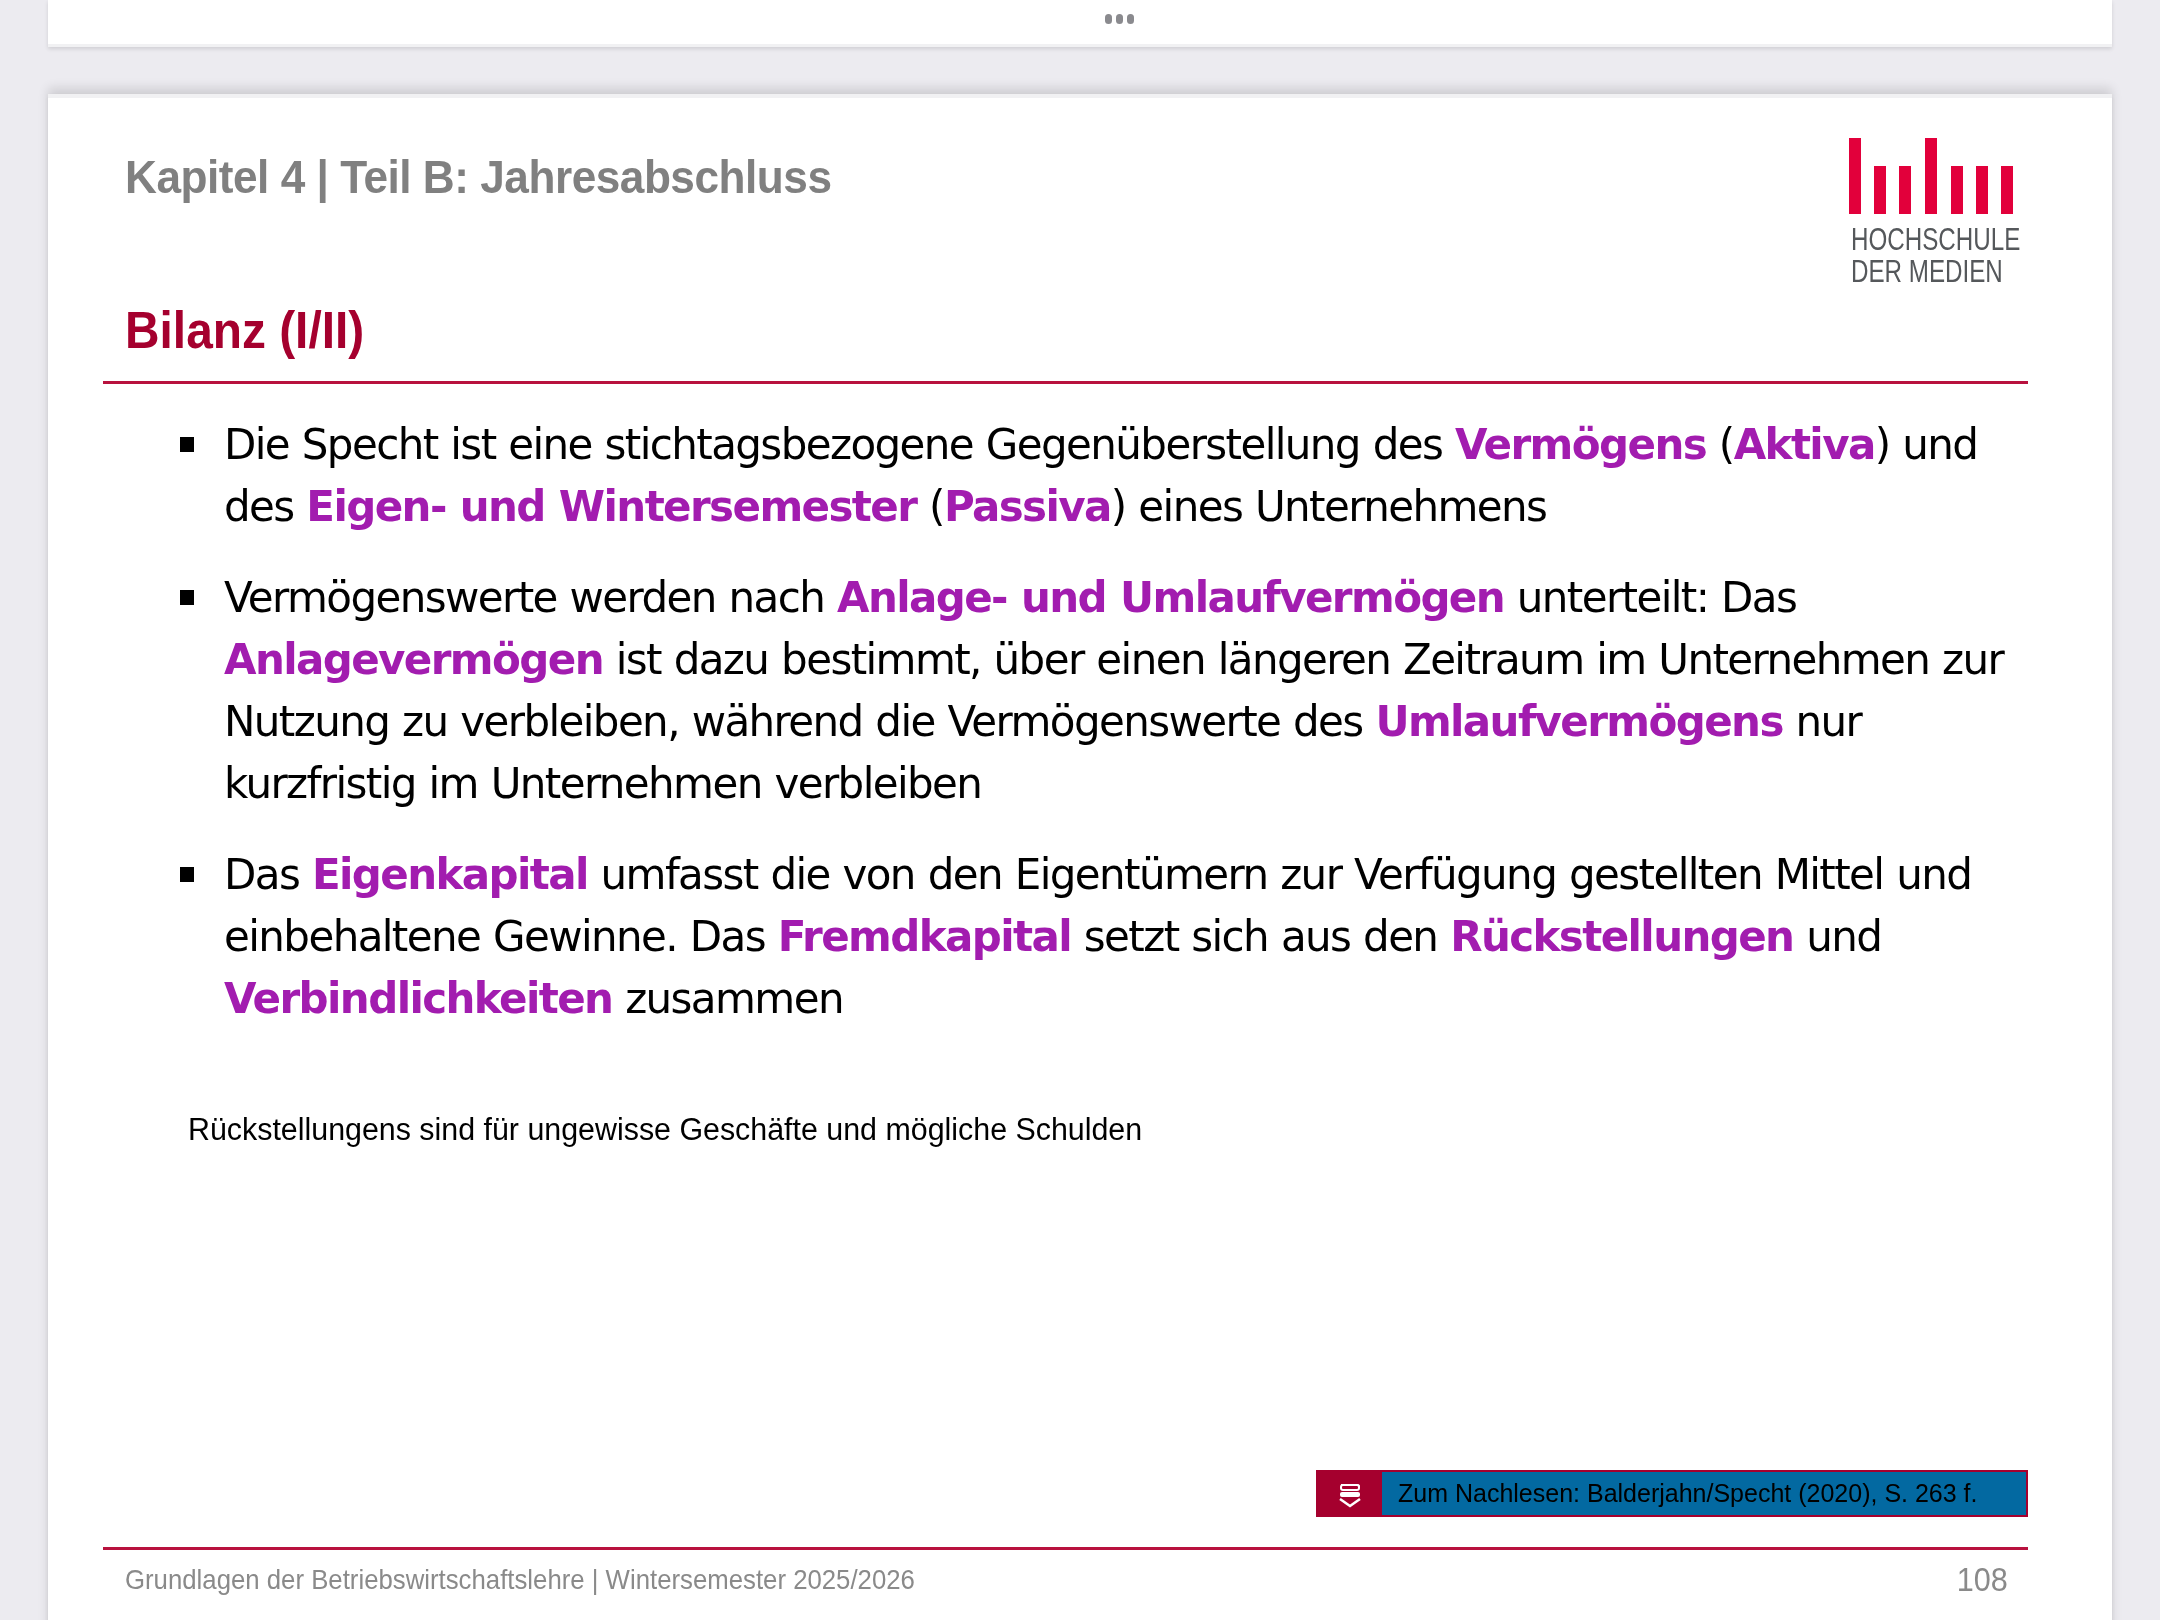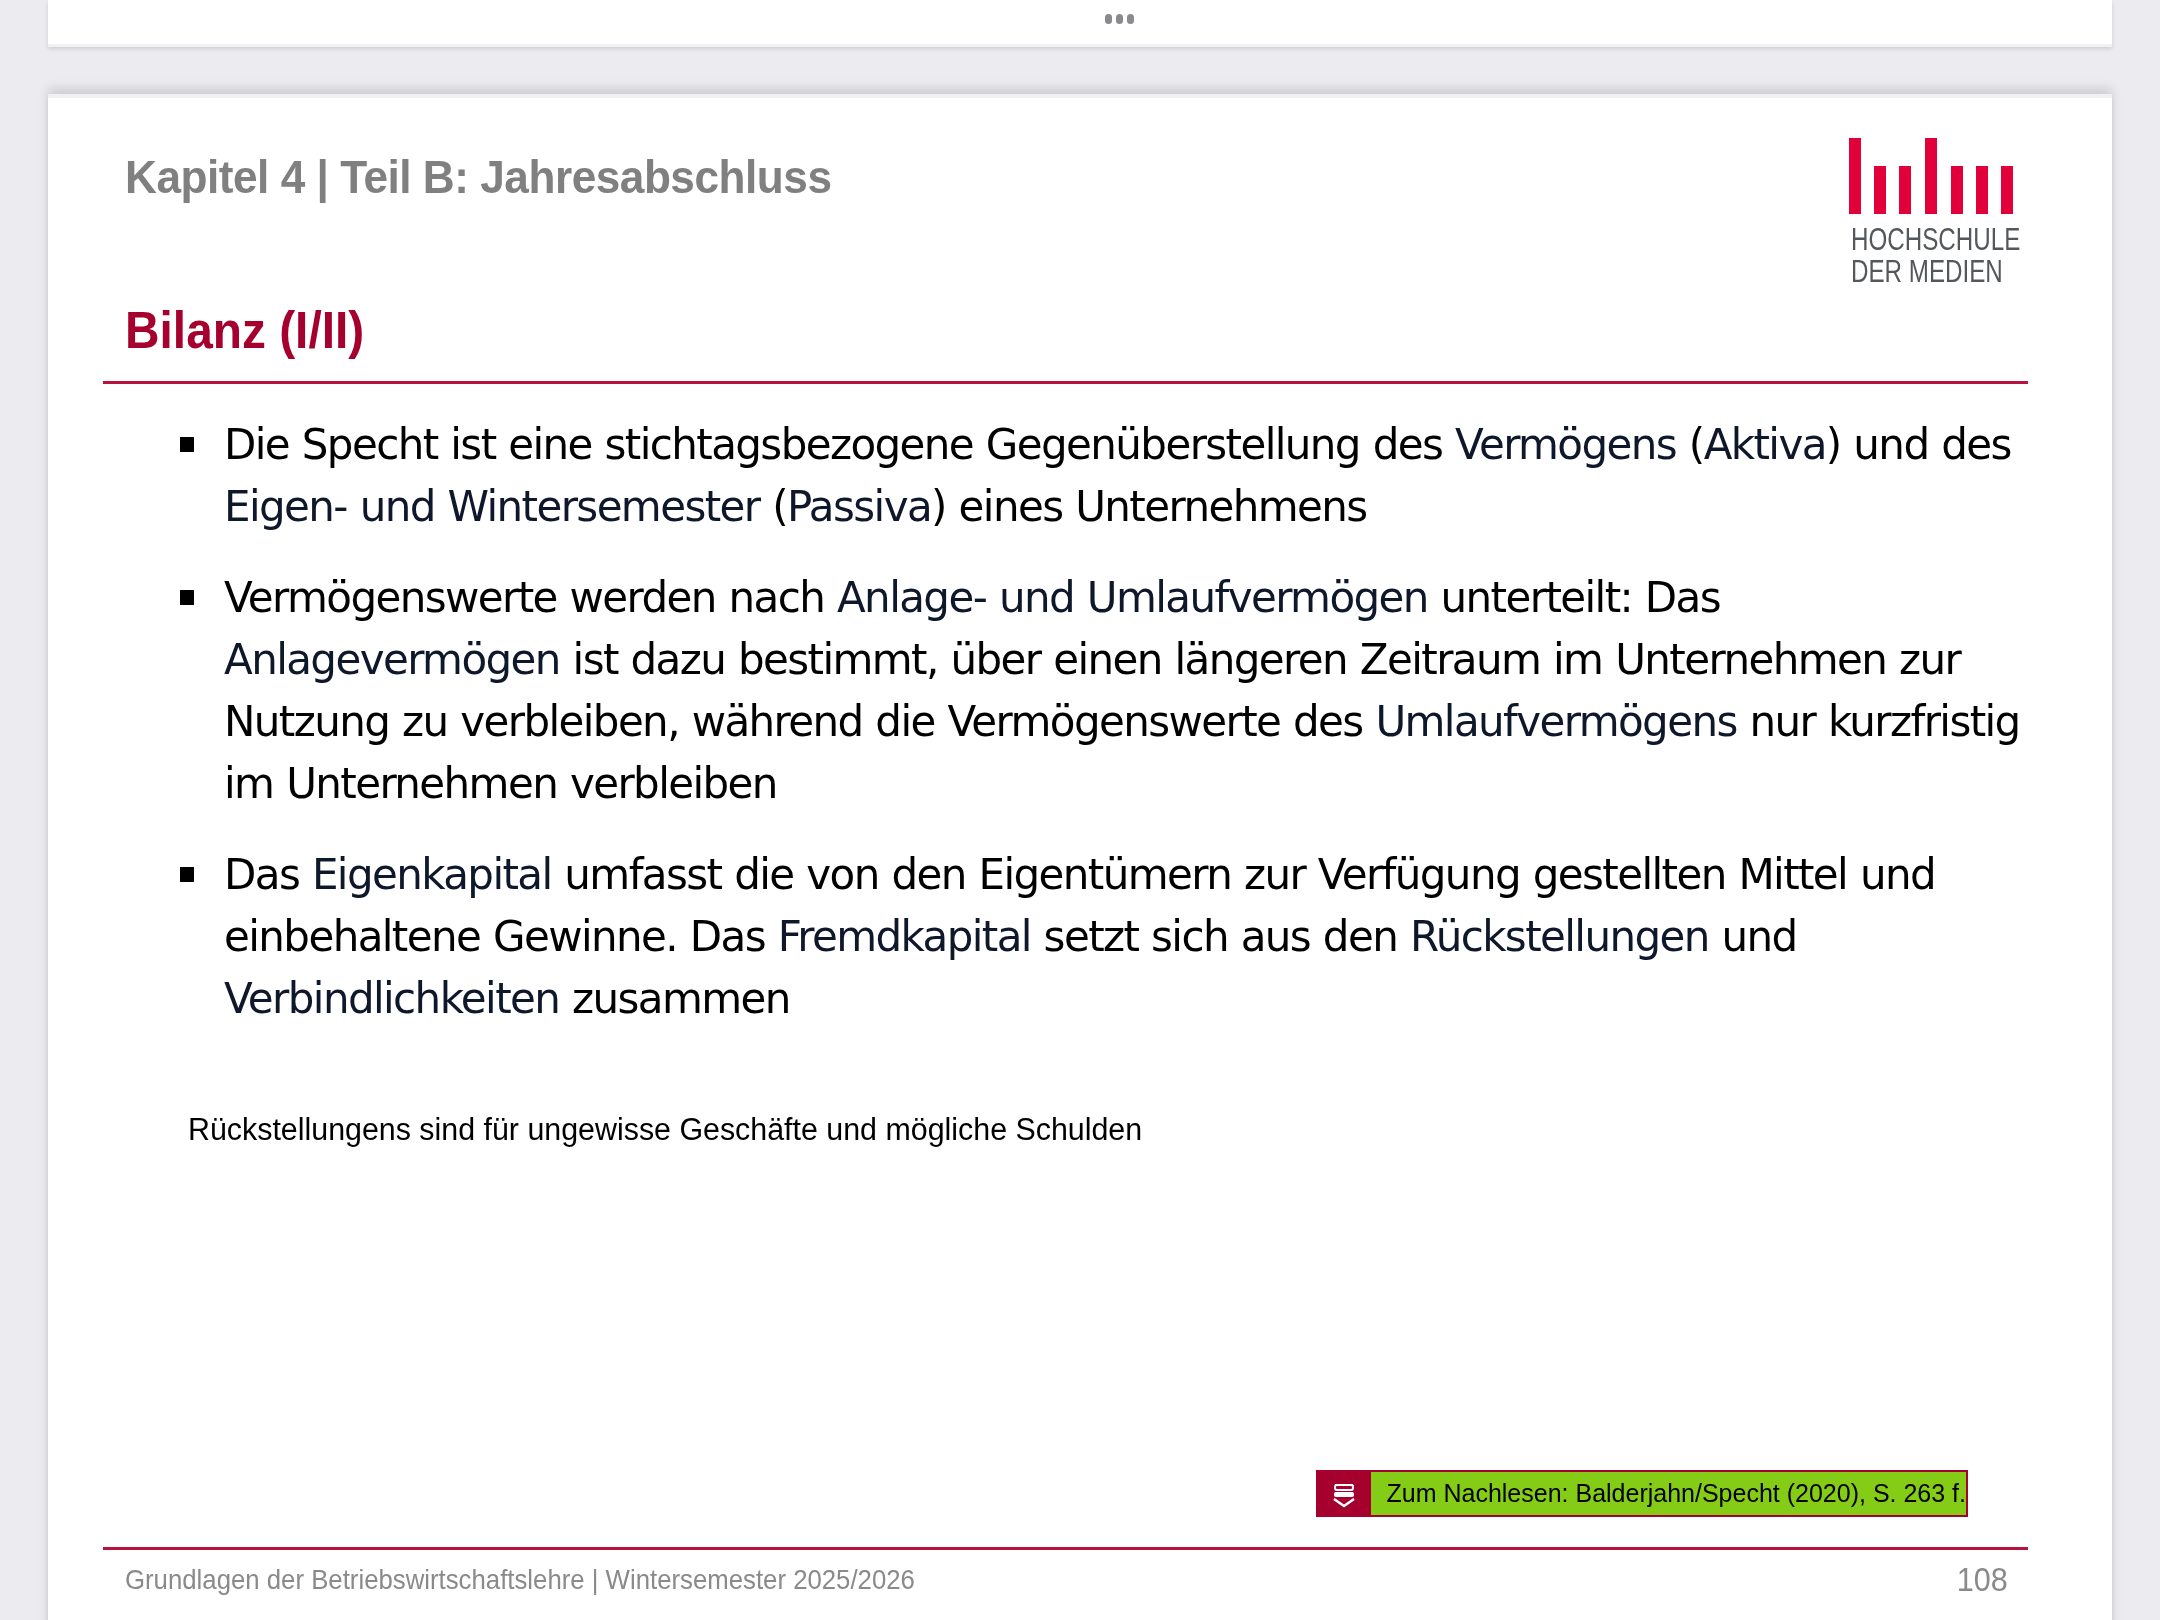--- a/index.html
+++ b/index.html
@@ -67,32 +67,32 @@
     position: relative; padding-left: 96px;
     font-family: "DejaVu Sans", sans-serif;
     font-size: 42px; line-height: 62px; color: #000000;
     margin-bottom: 29px;
     letter-spacing: -1.6px;
     word-spacing: 1px;
   }
   .bullets li .bullet-sq {
     position: absolute; left: 52px; top: 23px; width: 14px; height: 15px; background: #000000;
   }
-  .hl { color: #0f172a; }
+  .hl { color: #a21caf; font-weight: bold; }
   .note-overlay {
     position: absolute; left: 140px; top: 1014px;
     font-family: "Liberation Sans", sans-serif;
     font-size: 31px; color: #000000;
     transform: scaleX(0.98); transform-origin: left;
     white-space: nowrap;
   }
   .ref-box {
-    position: absolute; left: 1268px; top: 1372px; width: 652px; height: 47px;
+    position: absolute; left: 1268px; top: 1372px; width: 712px; height: 47px;
     border: 2px solid #a5002e; box-sizing: border-box;
-    display: flex; align-items: center; background: #84cc16;
+    display: flex; align-items: center; background: #0369a1;
   }
   .ref-icon {
     width: 64px; height: 100%; background: #a5002e; display: flex; align-items: center; justify-content: center;
   }
   .ref-text {
     margin-left: 16px;
     font-family: "Liberation Sans", sans-serif;
     font-size: 25px; color: #000;
     white-space: nowrap;
   }

